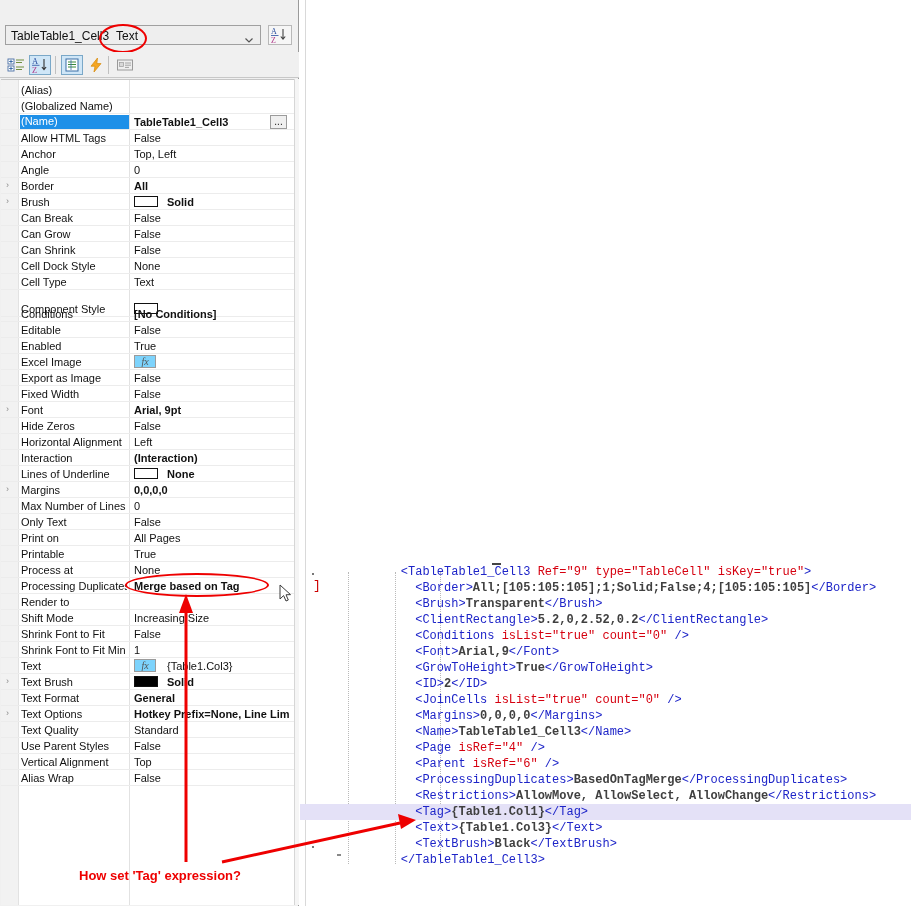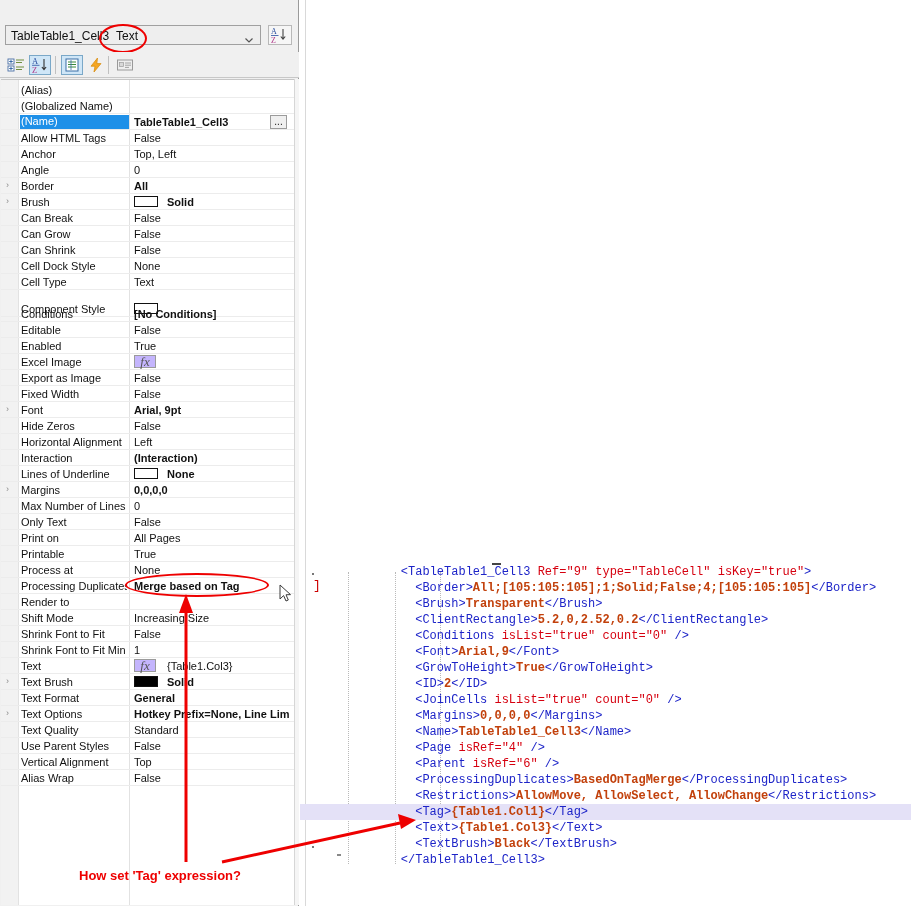--- a/index.html
+++ b/index.html
@@ -110,22 +110,22 @@
   }
   .row .pval.bold{font-weight:bold;}
   .swatch{
     position:absolute;left:133px;top:2px;width:24px;height:11px;
     border:1px solid #111;box-sizing:border-box;background:#fff;
   }
   .swatch.black{background:#000000;}
   .swlabel{position:absolute;left:166px;top:2px;font-size:11px;color:#111;font-weight:bold;}
   .fxbox{
     position:absolute;left:133px;top:1px;width:22px;height:13px;
-    border:1px solid #9b9b9b;background:#c4b5fd;box-sizing:border-box;
-    font-size:13px;font-style:italic;color:#555;text-align:center;line-height:12px;
+    border:1px solid #9b9b9b;background:#7dd3fc;box-sizing:border-box;
+    font-size:10px;font-style:italic;color:#555;text-align:center;line-height:12px;
     font-family:"Liberation Serif", serif;
   }
   .fxval{position:absolute;left:166px;top:2px;font-size:11px;color:#111;}
   .ellipsis-btn{
     position:absolute;right:7px;top:1px;width:17px;height:14px;
     border:1px solid #9b9b9b;background:#efefef;box-sizing:border-box;
     font-size:10px;color:#222;text-align:center;line-height:11px;
   }
   #grid-scroll-track{
     position:absolute;left:294px;top:79px;width:5px;height:826px;
@@ -160,21 +160,21 @@
   #code-block{
     position:absolute;left:0;top:564px;width:611px;height:300px;
     font-family:"Liberation Mono", monospace;
     font-size:12px;line-height:16px;
     white-space:pre;
   }
   .cl{position:absolute;left:0;width:611px;height:16px;white-space:pre;}
   .cl.hl{background:#e4e1f7;}
   .tag{color:#1d24c8;}
   .attr{color:#d6000f;}
-  .txt{color:#c2410c;font-weight:bold;}
+  .txt{color:#404040;font-weight:bold;}
   .guide{
     position:absolute;width:0;border-left:1px dotted #b9b9b9;
   }
   #fold-bracket{
     position:absolute;left:13px;top:578px;
     font-family:"Liberation Mono", monospace;font-size:13px;color:#cc0000;
   }
   #caret-dash{
     position:absolute;left:192px;top:563px;width:9px;height:2px;background:#444;
   }

